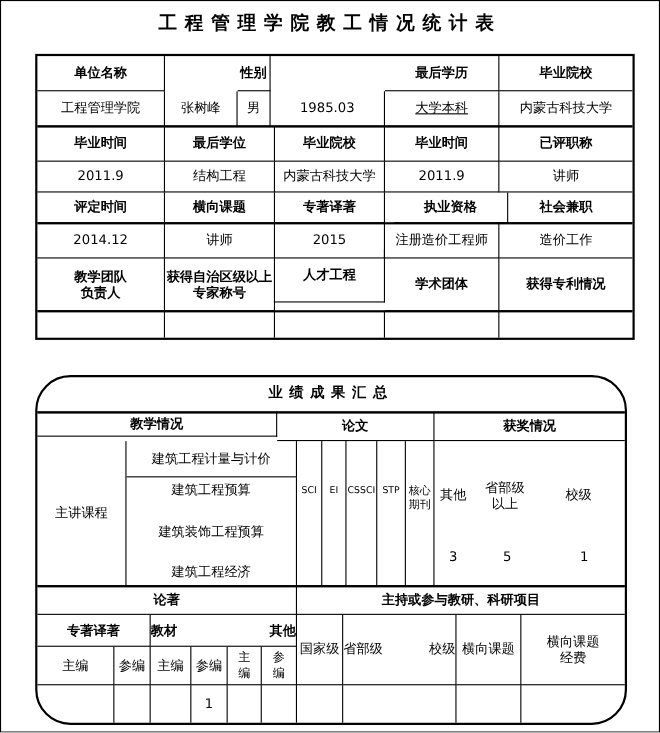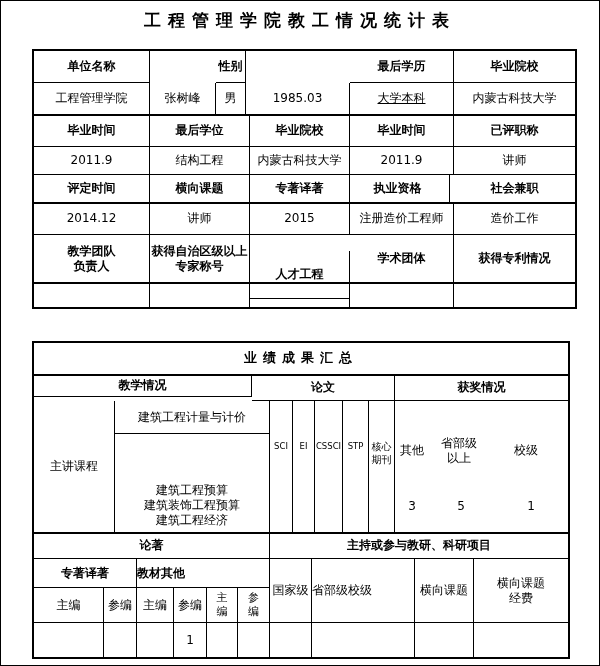--- a/index.html
+++ b/index.html
@@ -10,22 +10,22 @@
   .tbl{position:absolute;border:2px solid #000;box-sizing:content-box;background:#fff;}
   .c{position:absolute;display:flex;align-items:center;justify-content:center;text-align:center;
      font-size:12px;line-height:1.25;box-sizing:border-box;border-right:1px solid #000;
      border-bottom:1px solid #000;white-space:pre-line;overflow:hidden;}
   .nr{border-right:none!important;}
   .nb{border-bottom:none!important;}
   .b{font-weight:bold;}
   .sp{letter-spacing:6px;font-weight:bold;}
   .hline{position:absolute;left:0;width:100%;height:2px;background:#000;z-index:5;}
   .jt{align-items:flex-start;padding-top:40px;font-size:8.5px;}
-  .col{flex-direction:column;justify-content:flex-end;padding:4px 0;}
-  .around{justify-content:flex-start;}
+  .col{flex-direction:column;justify-content:space-between;padding:4px 0;}
+  .around{justify-content:space-between;}
   .rel span{position:absolute;transform:translateX(-50%);white-space:pre-line;text-align:center;}
   .v{font-size:11px;}
 </style>
 </head>
 <body>
 
 <div class="page">
 
   <div class="doc-title">工程管理学院教工情况统计表</div>
 
@@ -51,49 +51,49 @@
 
     <div class="c" style="left:0;top:96px;width:116px;height:28px;">2011.9</div>
     <div class="c" style="left:116px;top:96px;width:100px;height:28px;">结构工程</div>
     <div class="c" style="left:216px;top:96px;width:100px;height:28px;">内蒙古科技大学</div>
     <div class="c" style="left:316px;top:96px;width:104px;height:28px;">2011.9</div>
     <div class="c nr" style="left:420px;top:96px;width:121px;height:28px;">讲师</div>
 
     <div class="c b" style="left:0;top:124px;width:116px;height:28px;">评定时间</div>
     <div class="c b" style="left:116px;top:124px;width:100px;height:28px;">横向课题</div>
     <div class="c b" style="left:216px;top:124px;width:100px;height:28px;">专著译著</div>
-    <div class="c b" style="left:312px;top:124px;width:104px;height:28px;text-align:right;">执业资格</div>
+    <div class="c b" style="left:324px;top:124px;width:104px;height:28px;text-align:right;">执业资格</div>
     <div class="c b nr" style="left:420px;top:124px;width:121px;height:28px;">社会兼职</div>
 
     <div class="c" style="left:0;top:152px;width:116px;height:32px;">2014.12</div>
     <div class="c" style="left:116px;top:152px;width:100px;height:32px;">讲师</div>
     <div class="c" style="left:216px;top:152px;width:100px;height:32px;">2015</div>
     <div class="c" style="left:316px;top:152px;width:104px;height:32px;">注册造价工程师</div>
     <div class="c nr" style="left:420px;top:152px;width:121px;height:32px;">造价工作</div>
 
     <div class="c b" style="left:0;top:184px;width:116px;height:48px;">教学团队
 负责人</div>
     <div class="c b" style="left:116px;top:184px;width:100px;height:48px;">获得自治区级以上
 专家称号</div>
-    <div class="c b" style="left:216px;top:200px;width:100px;height:48px;">人才工程</div>
+    <div class="c b" style="left:216px;top:176px;width:100px;height:48px;">人才工程</div>
     <div class="c b" style="left:316px;top:184px;width:104px;height:48px;">学术团体</div>
     <div class="c b nr" style="left:420px;top:184px;width:121px;height:48px;">获得专利情况</div>
 
     <div class="c nb" style="left:0;top:232px;width:116px;height:24px;"></div>
     <div class="c nb" style="left:116px;top:232px;width:100px;height:24px;"></div>
     <div class="c nb" style="left:216px;top:232px;width:100px;height:24px;"></div>
     <div class="c nb" style="left:316px;top:232px;width:104px;height:24px;"></div>
     <div class="c nr nb" style="left:420px;top:232px;width:121px;height:24px;"></div>
 
     <div class="hline" style="top:63px;"></div>
     <div class="hline" style="top:151px;"></div>
     <div class="hline" style="top:231px;"></div>
   </div>
 
-  <div class="tbl" id="t2" style="left:31px;top:340px;width:534px;height:314px;">
+  <div class="tbl" id="t2" style="left:31px;top:340px;width:534px;height:314px;border-radius:32px;">
 
     <div class="c sp nr" style="left:0;top:0;width:534px;height:32px;font-size:13px;">业绩成果汇总</div>
 
     <div class="c b" style="left:0;top:32px;width:218px;height:22px;">教学情况</div>
     <div class="c b" style="left:218px;top:32px;width:143px;height:26px;">论文</div>
     <div class="c b nr" style="left:361px;top:32px;width:173px;height:26px;">获奖情况</div>
 
     <div class="c" style="left:0;top:58px;width:81px;height:132px;">主讲课程</div>
     <div class="c" style="left:81px;top:58px;width:155px;height:33px;">建筑工程计量与计价</div>
     <div class="c col" style="left:81px;top:91px;width:155px;height:99px;">

